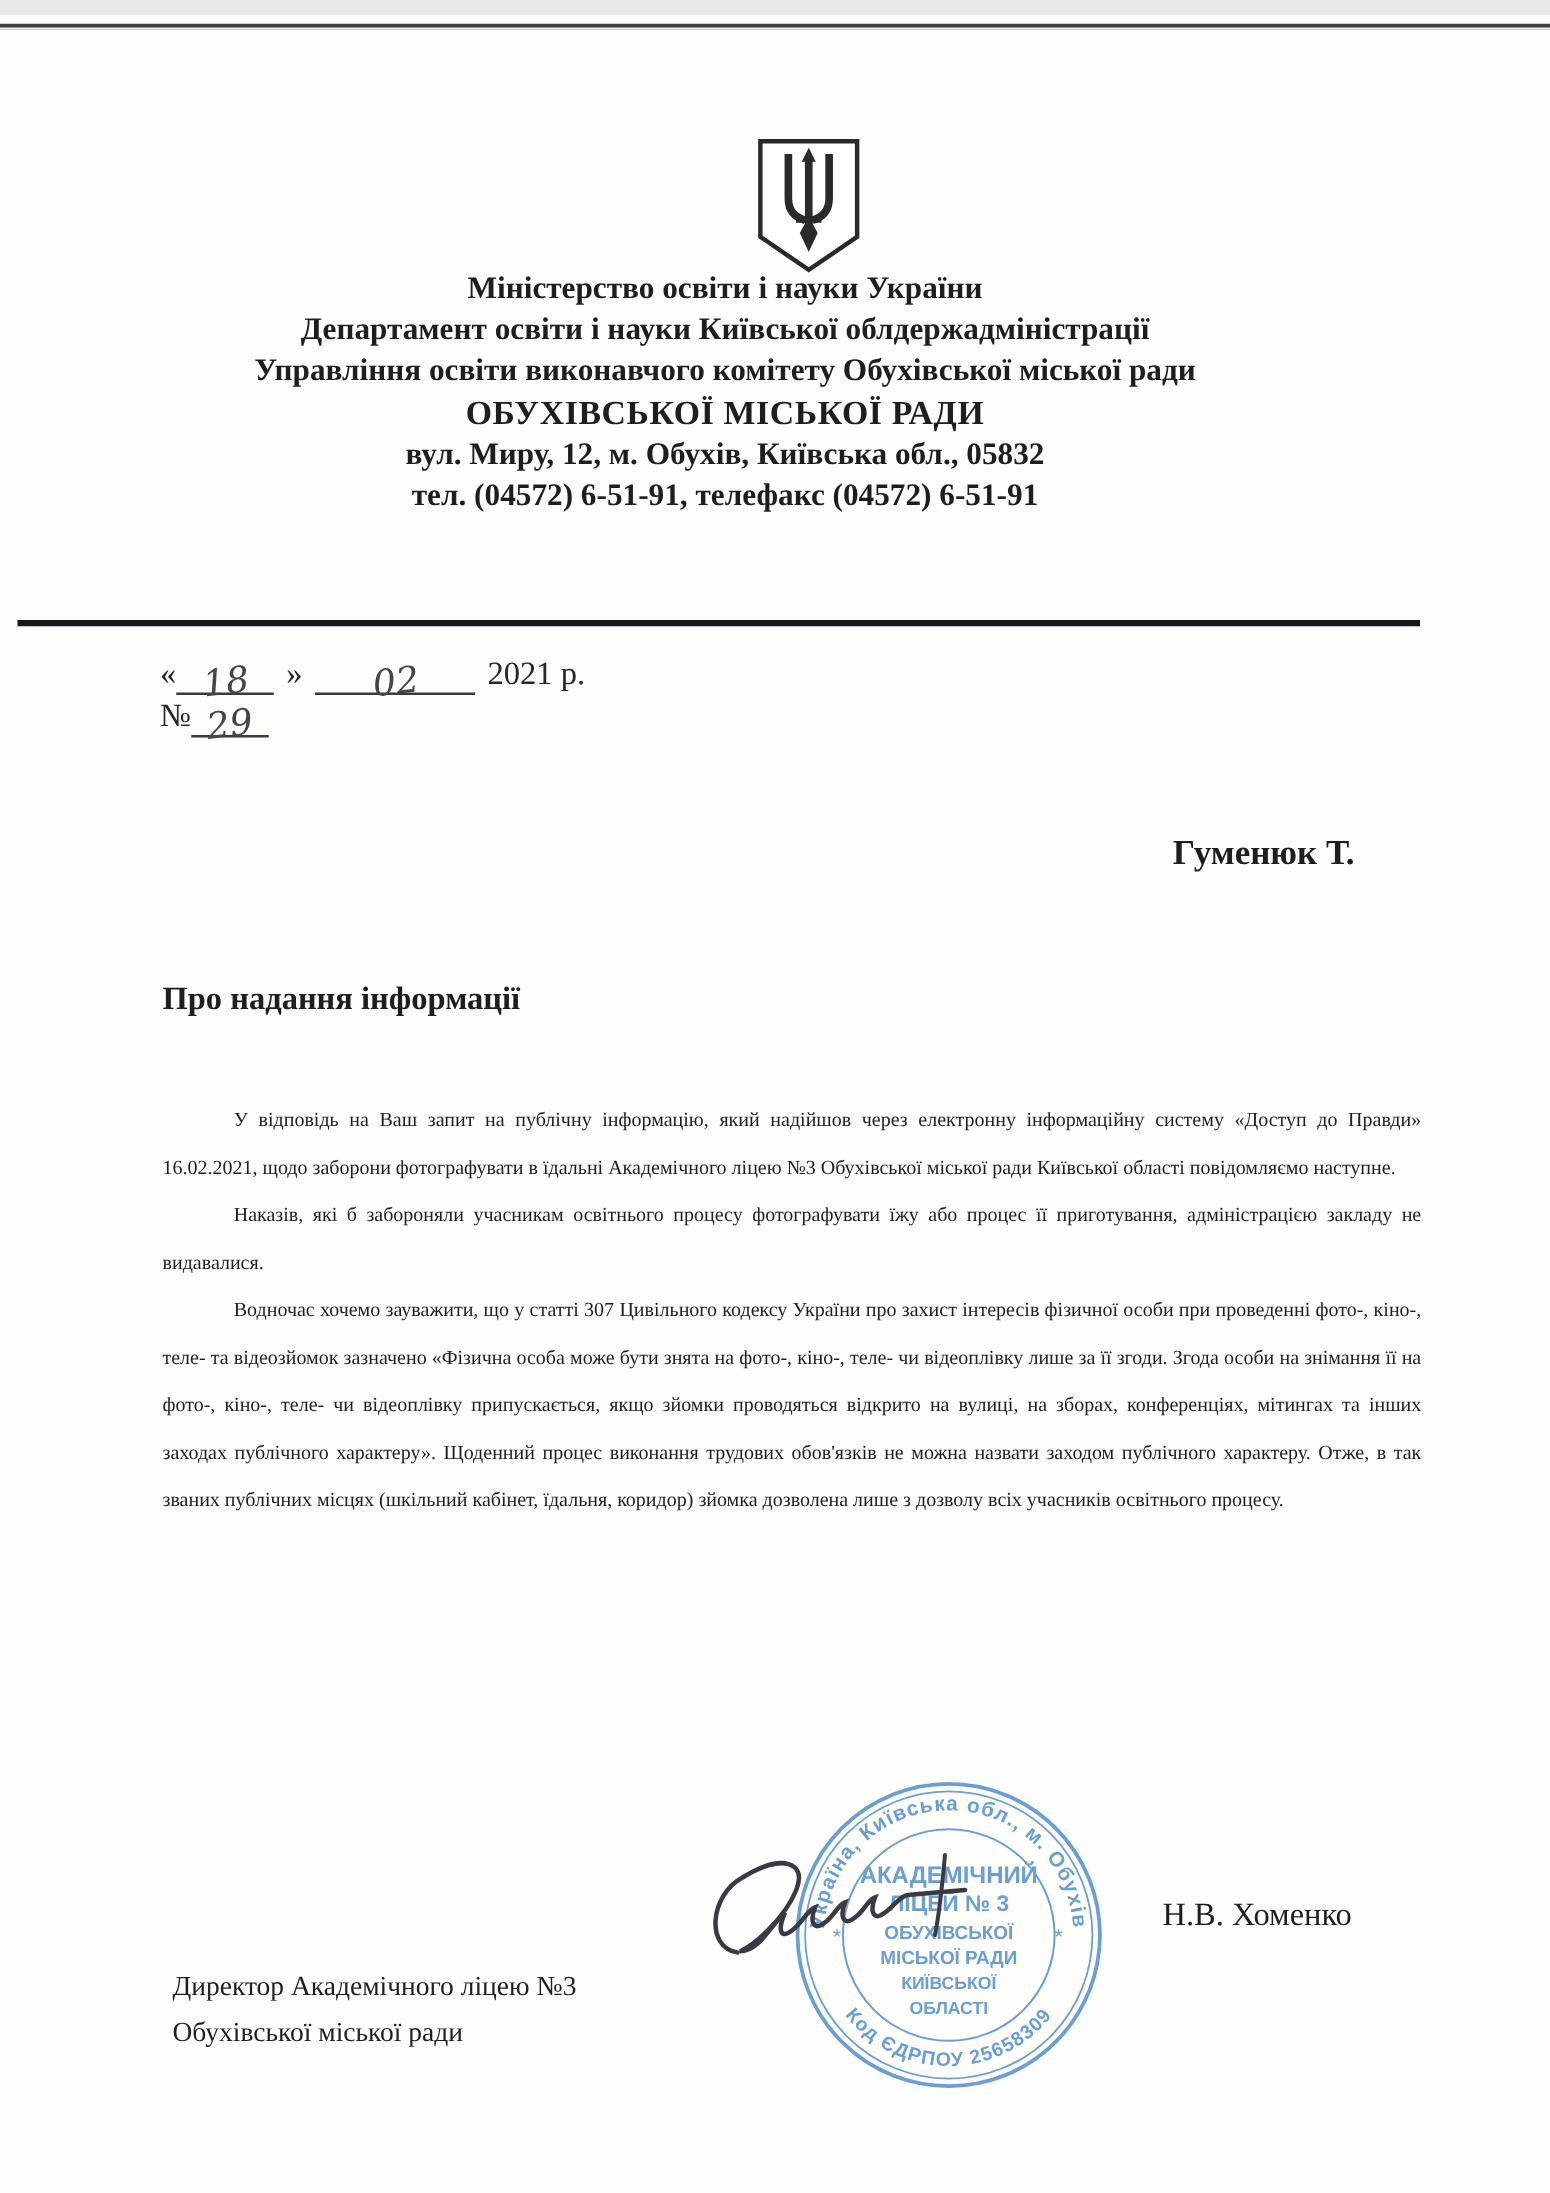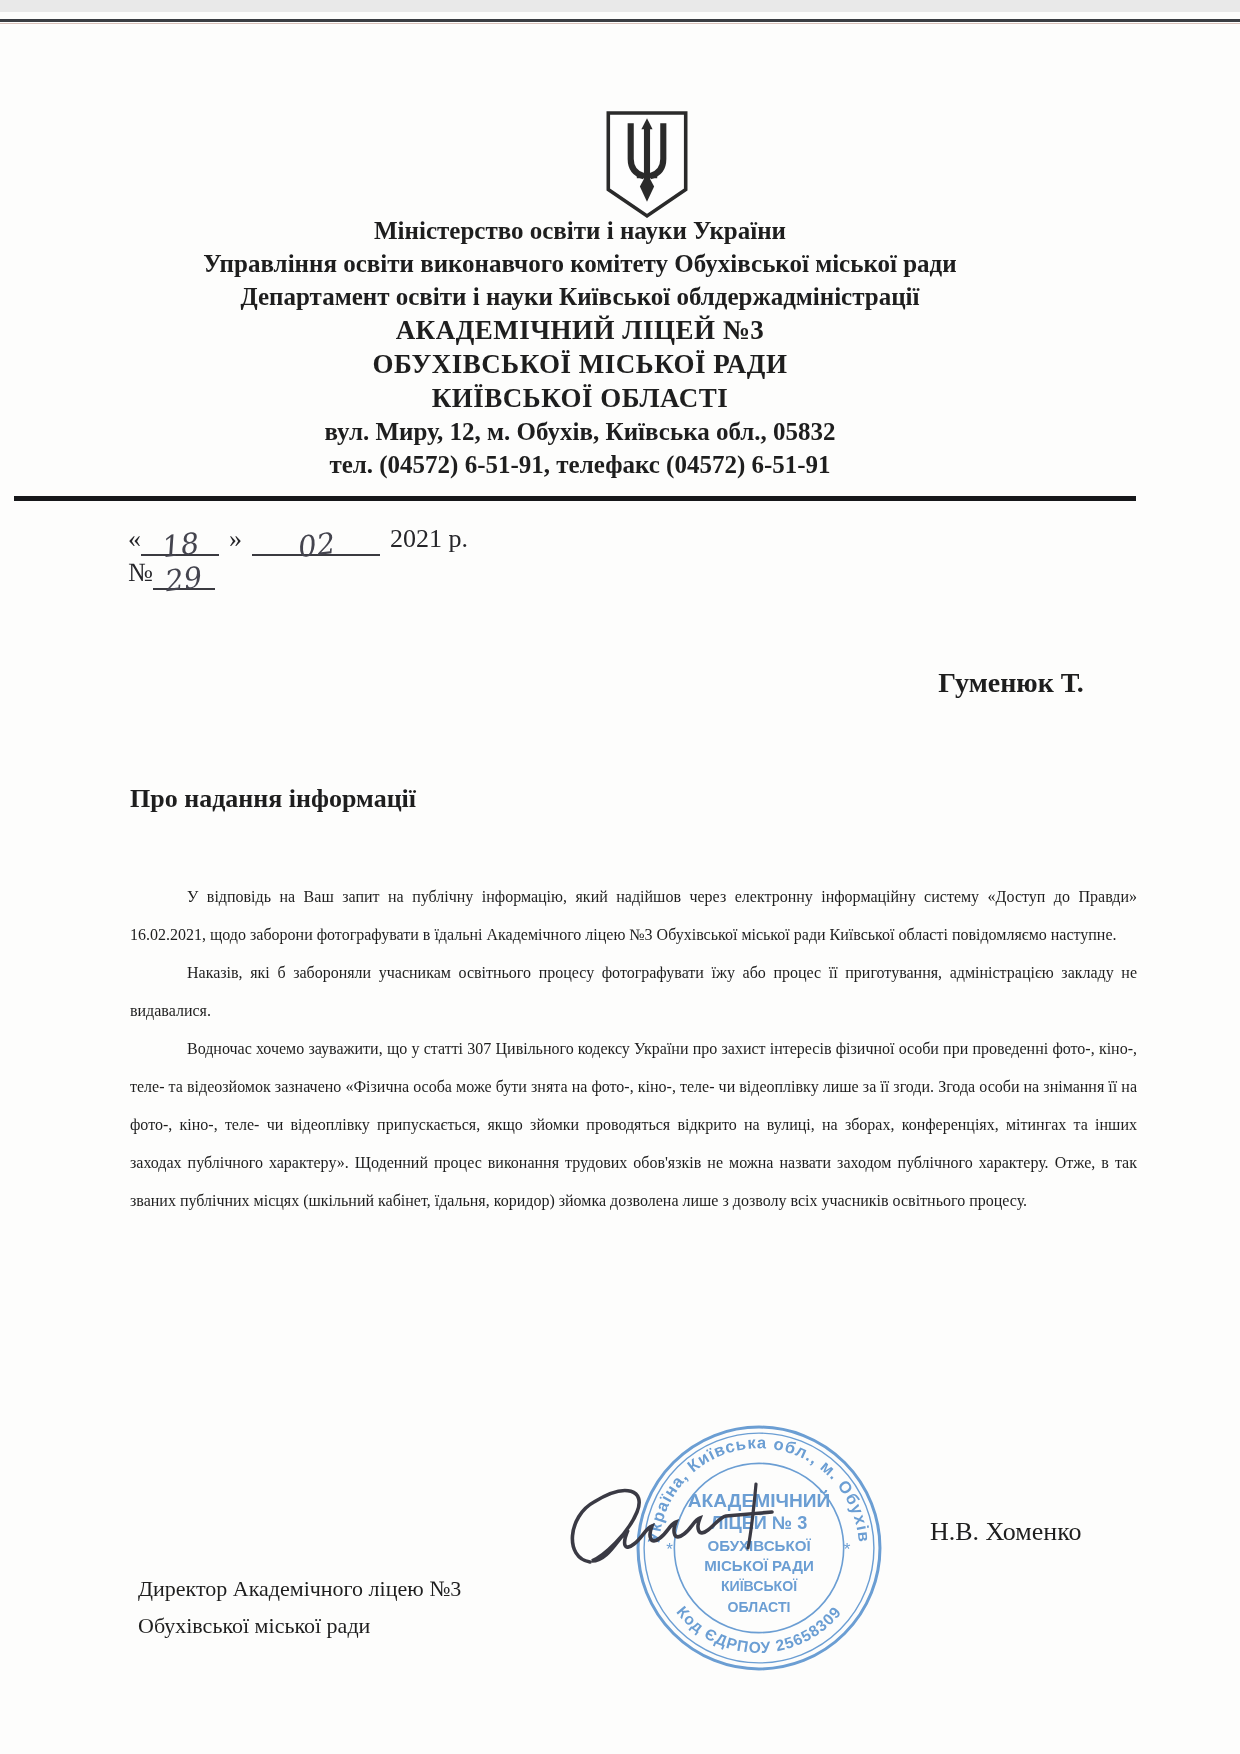--- a/index.html
+++ b/index.html
@@ -77,25 +77,23 @@
         <path d="M44 17 V68" stroke-width="6"></path>
         <path d="M34 65 H54" stroke-width="4"></path>
       </g>
       <path d="M44 8 L38.5 19 H49.5 Z" fill="#2a2a2a"></path>
       <path d="M44 62 L51 75 L44 90 L37 75 Z" fill="#2a2a2a"></path>
     </svg>
   </div>
 
   <div class="letterhead">
     <div class="lh-sm">Міністерство освіти і науки України</div>
+    <div class="lh-sm">Департамент освіти і науки Київської облдержадміністрації</div>
     <div class="lh-sm">Управління освіти виконавчого комітету Обухівської міської ради</div>
-    <div class="lh-sm">Департамент освіти і науки Київської облдержадміністрації</div>
-    <div class="lh-lg">АКАДЕМІЧНИЙ ЛІЦЕЙ №3</div>
     <div class="lh-lg">ОБУХІВСЬКОЇ МІСЬКОЇ РАДИ</div>
-    <div class="lh-lg">КИЇВСЬКОЇ ОБЛАСТІ</div>
     <div class="lh-sm">вул. Миру, 12, м. Обухів, Київська обл., 05832</div>
     <div class="lh-sm">тел. (04572) 6-51-91, телефакс (04572) 6-51-91</div>
   </div>
 
   <div class="divider"></div>
 
   <div class="ref">
     <div class="ref-line"><span>«</span><span class="blank w75"><span class="hand">18</span></span><span class="gap"></span><span>»</span><span class="gap"></span><span class="blank w110"><span class="hand">02</span></span><span class="gap"></span><span>2021 р.</span></div>
     <div class="ref-line"><span>№</span><span class="blank w60"><span class="hand">29</span></span></div>
   </div>

